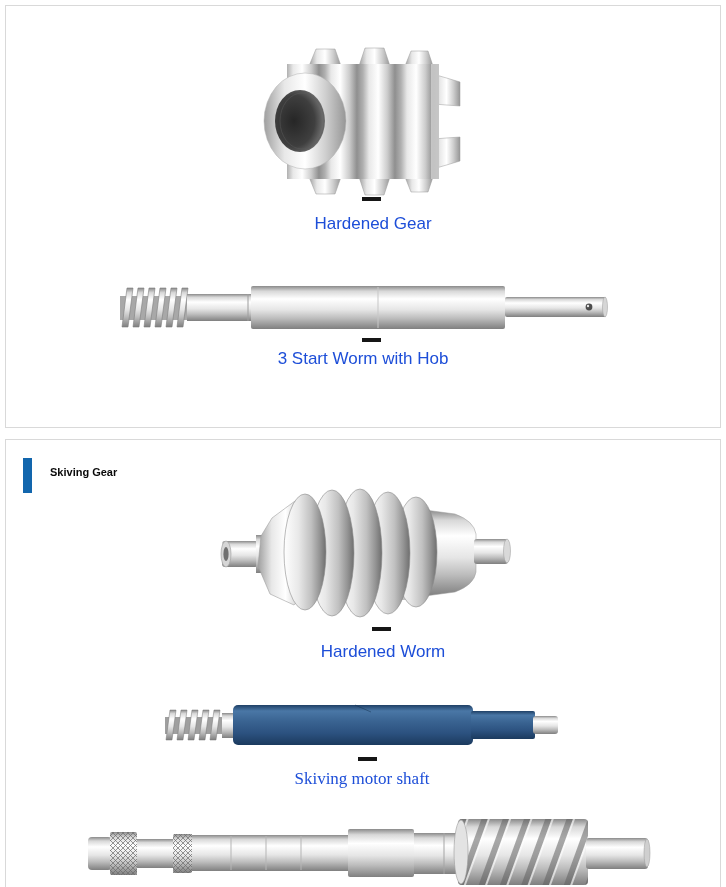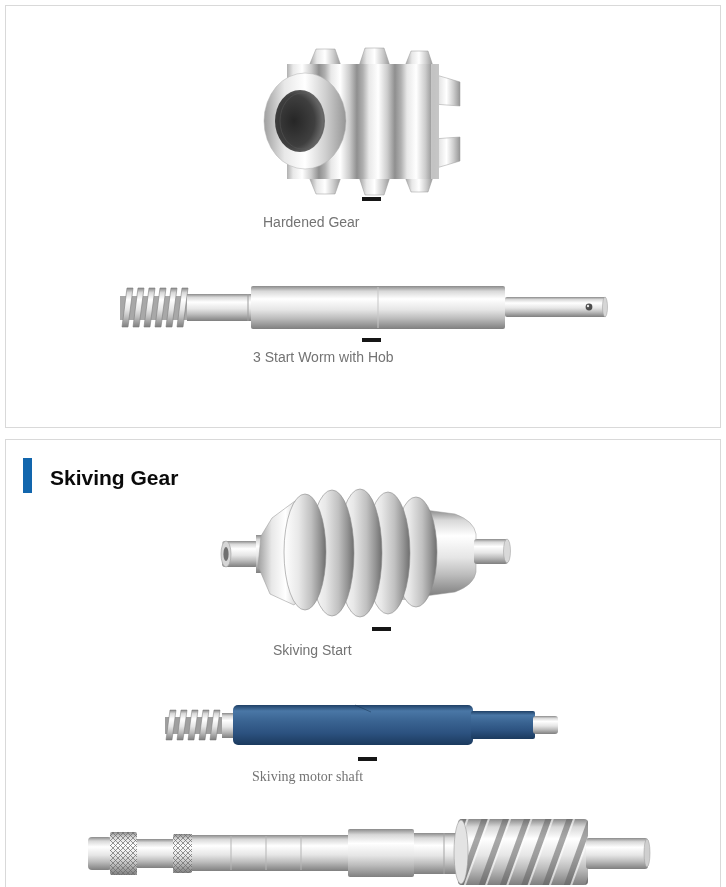--- a/index.html
+++ b/index.html
@@ -13,38 +13,38 @@
     border:1px solid #d9d9d9; background:#fff;
   }
   .panel-top { top:5px; height:423px; }
   .panel-skiving { top:439px; height:580px; }
   .product-img { display:block; position:absolute; }
 
   .dash {
     position:absolute; width:19px; height:4px; background:#161616;
   }
   .caption {
-    position:absolute; width:220px; text-align:left;
-    font-size:14px; line-height:1.15; color:#737373; letter-spacing:0;
+    position:absolute; width:220px; text-align:center;
+    font-size:17px; line-height:1.15; color:#1d4ed8; letter-spacing:0;
   }
   .cap-1 { left:263px; top:214px; }
   .cap-2 { left:253px; top:349px; }
   .cap-3 { left:273px; top:642px; }
   .cap-4 { left:252px; top:769px;font-family:Liberation Serif, serif; }
   .dash-1 { left:362px; top:197px; }
   .dash-2 { left:362px; top:338px; }
   .dash-3 { left:372px; top:627px; }
   .dash-4 { left:358px; top:757px; }
   .accent-bar {
     position:absolute; left:23px; top:458px; width:9px; height:35px;
     background:#1266ad;
   }
   .section-title {
     position:absolute; left:50px; top:466px;
-    font-size:21px; color:#0a0a0a;
+    font-size:11px; color:#0a0a0a;
   }
 
   .img-gear    { left:253px; top:44px; }
   .img-worm3   { left:118px; top:283px; }
   .img-skworm  { left:220px; top:488px; }
   .img-motor   { left:165px; top:704px; }
   .img-pinion  { left:88px;  top:818px; }
 
   svg { overflow:visible; }
 </style>
@@ -185,21 +185,21 @@
   <g fill="url(#ridgeH)" stroke="#8c8c8c" stroke-width="0.6">
     <ellipse cx="196" cy="64" rx="21" ry="55"></ellipse>
     <ellipse cx="168" cy="65" rx="22" ry="61"></ellipse>
     <ellipse cx="140" cy="65" rx="22" ry="64"></ellipse>
     <ellipse cx="112" cy="65" rx="22" ry="63"></ellipse>
     <ellipse cx="85" cy="64" rx="21" ry="58"></ellipse>
   </g>
 </svg>
 
 <span class="dash dash-3"></span>
-<div class="caption cap-3">Skiving Start</div>
+<div class="caption cap-3">Hardened Worm</div>
 
 <svg class="product-img img-motor" width="395" height="42" viewBox="0 0 395 42">
   <rect x="0" y="13" width="60" height="17" fill="#9f9f9f"></rect>
   <g fill="url(#metalV)" stroke="#777777" stroke-width="0.5">
     <polygon points="1,36 5,6 11,6 7,36"></polygon>
     <polygon points="12,36 16,6 22,6 18,36"></polygon>
     <polygon points="23,36 27,6 33,6 29,36"></polygon>
     <polygon points="34,36 38,6 44,6 40,36"></polygon>
     <polygon points="45,36 49,6 55,6 51,36"></polygon>
   </g>

